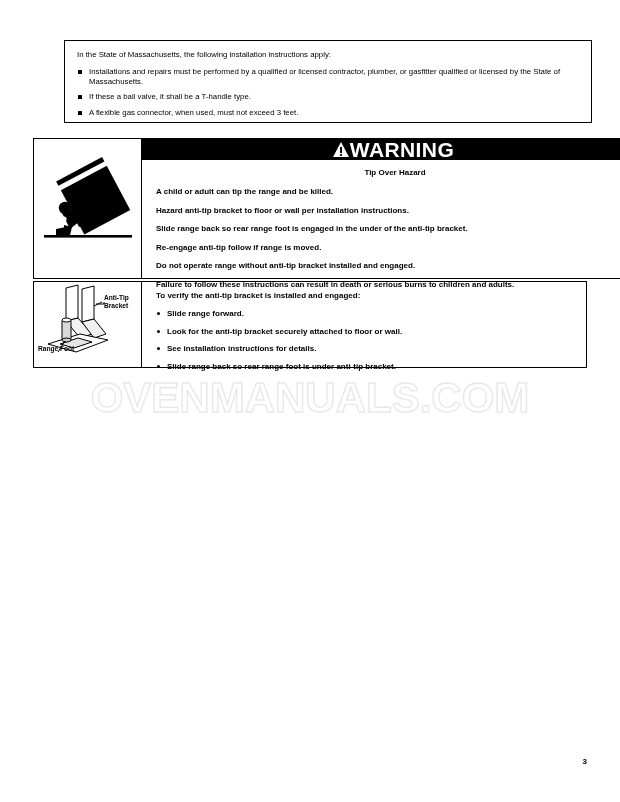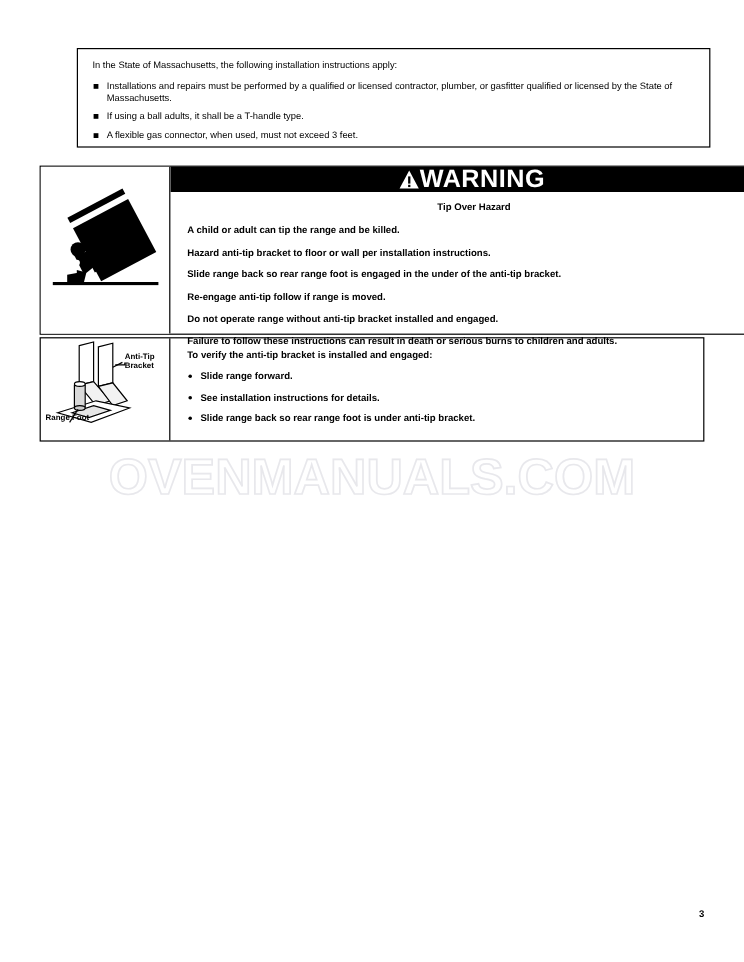--- a/index.html
+++ b/index.html
@@ -225,21 +225,21 @@
 
   <div class="ma-box">
     <p class="ma-intro">In the State of Massachusetts, the following installation instructions apply:</p>
     <ul class="ma-list">
       <li>
         <span class="sq"></span>
         <span>Installations and repairs must be performed by a qualified or licensed contractor, plumber, or gasfitter qualified or licensed by the State of Massachusetts.</span>
       </li>
       <li>
         <span class="sq"></span>
-        <span>If using a ball adults, it shall be a T-handle type.</span>
+        <span>If these a ball valve, it shall be a T-handle type.</span>
       </li>
       <li>
         <span class="sq"></span>
         <span>A flexible gas connector, when used, must not exceed 3 feet.</span>
       </li>
     </ul>
   </div>
 
   <div class="warn-box">
 
@@ -326,20 +326,24 @@
       </div>
       <div class="pict-label lbl-foot">Range Foot</div>
     </div>
 
     <div class="verify-right">
       <div class="verify-head">To verify the anti-tip bracket is installed and engaged:</div>
       <ul class="verify-list">
         <li>
           <span class="dot"></span>
           <span>Slide range forward.</span>
+        </li>
+        <li>
+          <span class="dot"></span>
+          <span>Look for the anti-tip bracket securely attached to floor or wall.</span>
         </li>
         <li>
           <span class="dot"></span>
           <span>See installation instructions for details.</span>
         </li>
         <li>
           <span class="dot"></span>
           <span>Slide range back so rear range foot is under anti-tip bracket.</span>
         </li>
       </ul>

